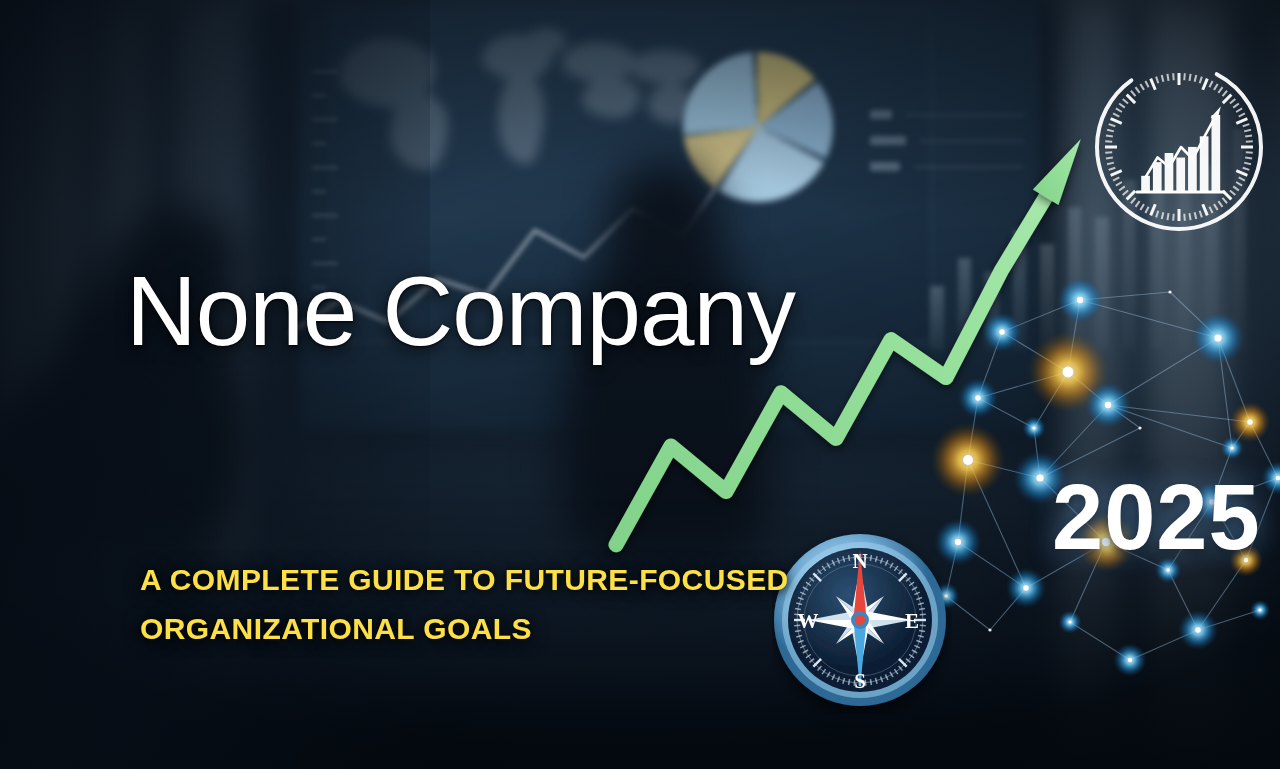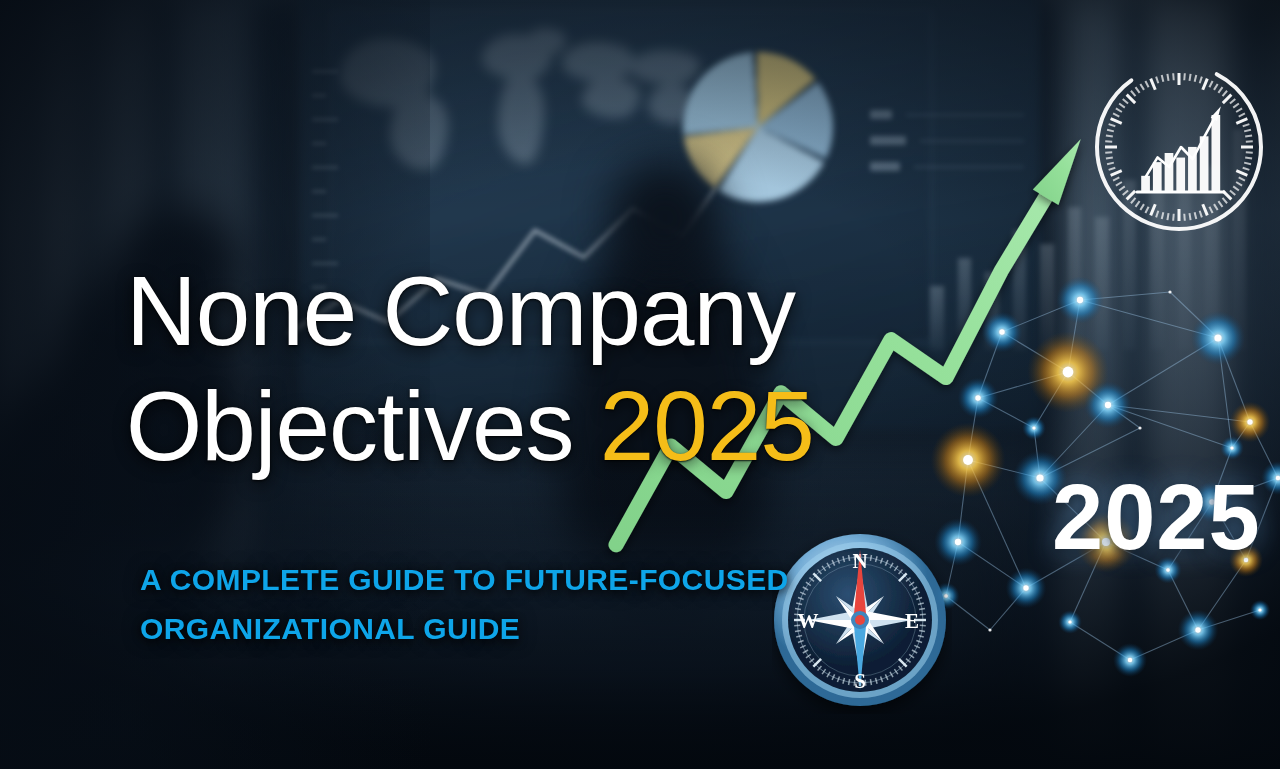--- a/index.html
+++ b/index.html
@@ -107,21 +107,21 @@
     font-size:98px;line-height:1.18;font-weight:400;letter-spacing:-1px;
     color:#ffffff;
     text-shadow:0 4px 16px rgba(0,0,0,.75), 0 1px 3px rgba(0,0,0,.9);
   }
   .title .yr{color:#f5bd18;text-shadow:0 4px 14px rgba(0,0,0,.7), 0 1px 2px rgba(0,0,0,.85);}
   .title .ln{display:block;white-space:nowrap;}
 
   .subtitle{
     position:absolute;left:140px;top:556px;width:660px;
     font-size:30px;line-height:1.62;font-weight:700;letter-spacing:.4px;
-    color:#0ea5e9;
+    color:#fde047;
     text-shadow:0 2px 8px rgba(0,0,0,.85), 0 0 18px rgba(0,0,0,.6);
   }
   .subtitle .ln{display:block;white-space:nowrap;}
 
   .year-badge{
     position:absolute;left:1052px;top:465px;
     font-size:92px;font-weight:700;letter-spacing:1px;color:#ffffff;
     text-shadow:0 0 26px rgba(120,190,255,.5), 0 3px 12px rgba(0,0,0,.8);
   }
 </style>
@@ -568,23 +568,22 @@
         <rect x="121.48571428571428" y="57" width="8.714285714285714" height="76" fill="#ffffff" opacity="0.96"></rect>
       </g>
     <polyline id="badgeline" fill="none" stroke="#ffffff" stroke-width="2.6" stroke-linejoin="round" stroke-linecap="round" points="55.857142857142854,118.6 67.57142857142857,99.4 79.28571428571429,109 91,89 102.71428571428572,101 114.42857142857143,78.6 126.14285714285714,57"></polyline>
     <polygon id="badgearrow" fill="#ffffff" points="130.91018298003823,48.20951626119781 127.00778533876655,62.937330984198276 120.69475375772025,59.51359692569434"></polygon>
     <line x1="47" y1="134" x2="134" y2="134" stroke="#ffffff" stroke-width="3" stroke-linecap="round"></line>
     <line x1="47" y1="134" x2="47" y2="62" stroke="#ffffff" stroke-width="0"></line>
   </svg>
 
   <h1 class="title">
     <span class="ln">None Company</span>
-    <span class="ln"><span>Objectives</span> <span class="yr">2025</span></span>
   </h1>
 
   <div class="subtitle">
     <span class="ln">A COMPLETE GUIDE TO FUTURE-FOCUSED</span>
-    <span class="ln">ORGANIZATIONAL GUIDE</span>
+    <span class="ln">ORGANIZATIONAL GOALS</span>
   </div>
 
   <div class="year-badge">2025</div>
 
 </div>
 
 </body></html>

